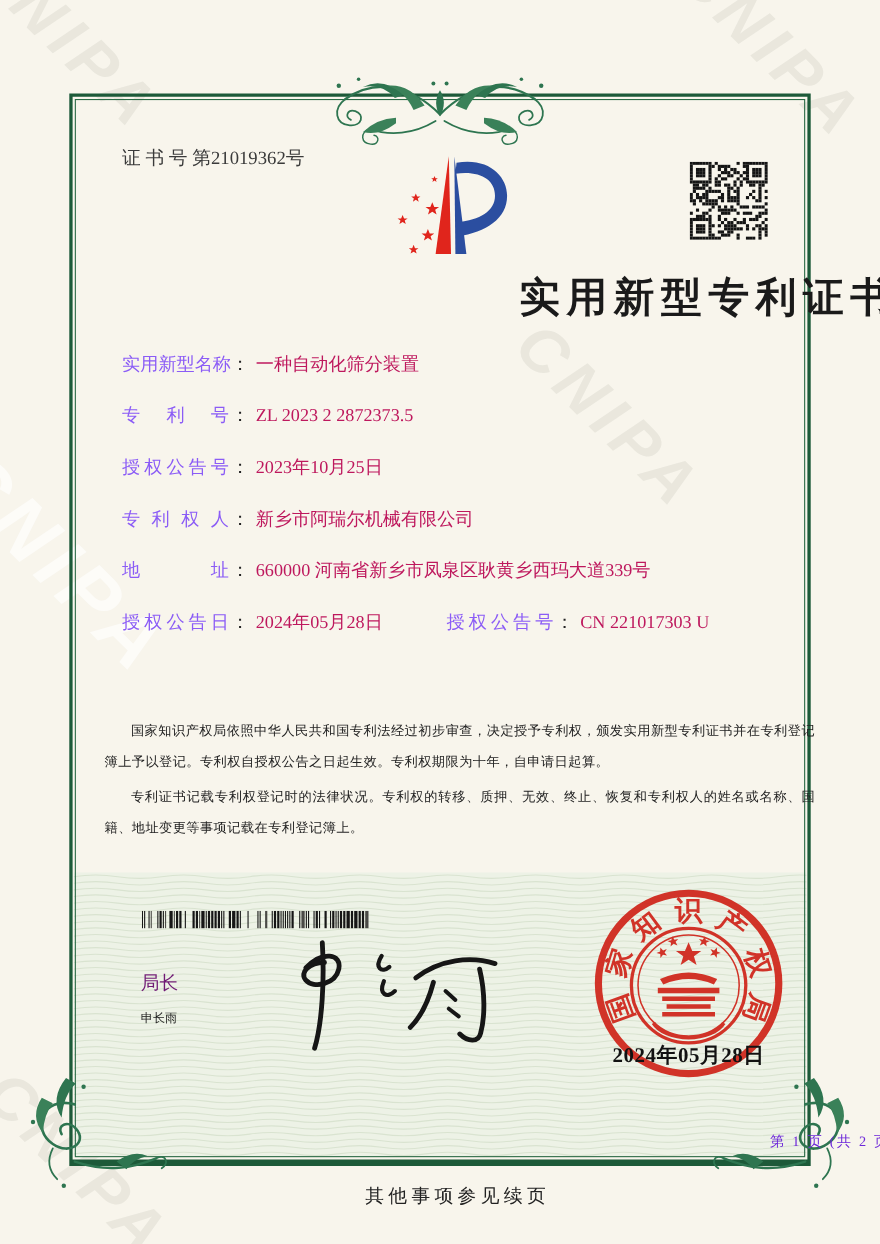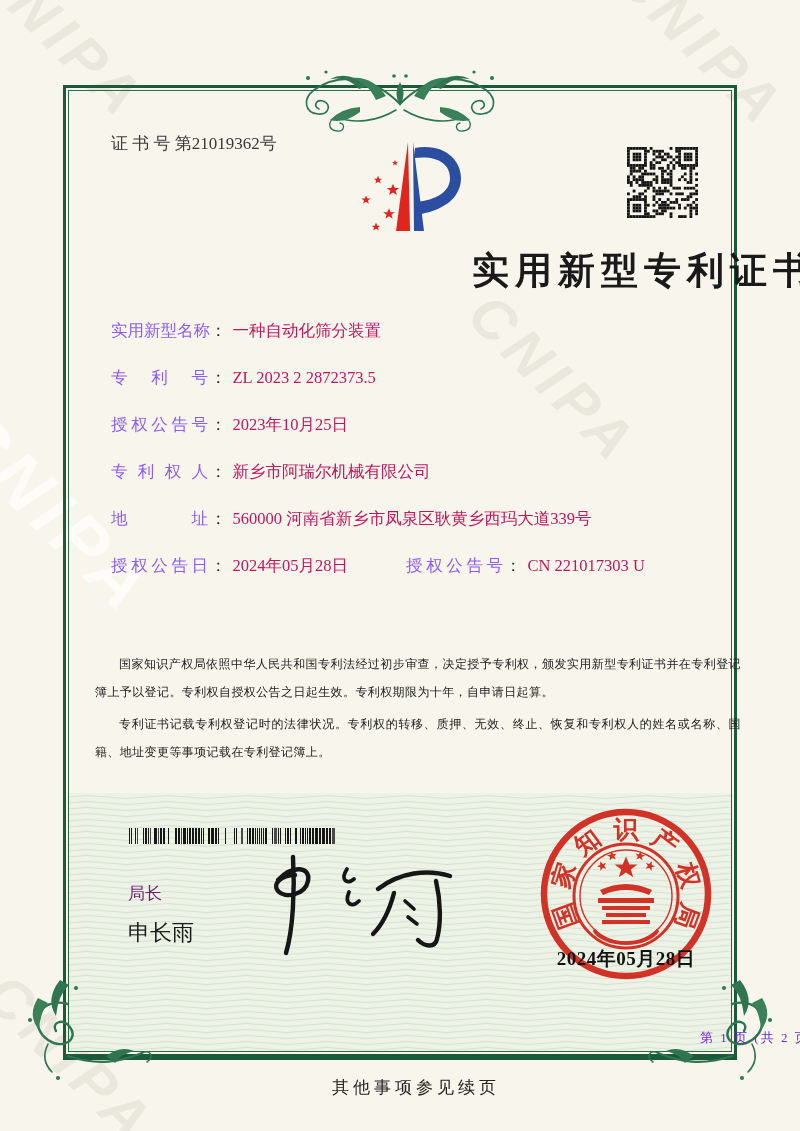--- a/index.html
+++ b/index.html
@@ -52,21 +52,21 @@
   .frow-double{display:flex;}
   .fcell1{width:295px;}
   .paras{
     position:absolute;left:79px;top:650px;width:646px;
     font-size:12px;line-height:28px;letter-spacing:0.4px;color:#222;
     text-align:justify;
   }
   .paras p{margin:0 0 4px 0;text-indent:2em;}
   .barcode{position:absolute;left:113px;top:828px;}
   .signer-title{position:absolute;left:112px;top:882px;font-size:17px;font-family:"Liberation Sans",sans-serif;color:#701a75;}
-  .signer-name{position:absolute;left:112px;top:918px;font-size:22px;font-family:"Liberation Sans",sans-serif;color:#1c1c1c;}
+  .signer-name{position:absolute;left:112px;top:918px;font-size:11px;font-family:"Liberation Sans",sans-serif;color:#1c1c1c;}
   .signature{position:absolute;left:232px;top:850px;}
   .seal{position:absolute;left:516px;top:806px;}
   .seal-date{
     position:absolute;left:516px;top:946px;width:188px;text-align:center;
     font-size:19px;font-weight:bold;color:#121212;letter-spacing:0.5px;
   }
   .page-info{
     position:absolute;left:0;top:1029px;width:800px;text-align:right;
     font-size:13px;color:#6d28d9;letter-spacing:2px;
   }
@@ -529,21 +529,21 @@
     <div class="frow">
       <span class="flabel">专利号</span><span class="fcolon">：</span><span class="fvalue">ZL 2023 2 2872373.5</span>
     </div>
     <div class="frow">
       <span class="flabel">授权公告号</span><span class="fcolon">：</span><span class="fvalue">2023年10月25日</span>
     </div>
     <div class="frow">
       <span class="flabel">专利权人</span><span class="fcolon">：</span><span class="fvalue">新乡市阿瑞尔机械有限公司</span>
     </div>
     <div class="frow">
-      <span class="flabel">地址</span><span class="fcolon">：</span><span class="fvalue">560000 河南省新乡市凤泉区耿黄乡西玛大道339号</span>
+      <span class="flabel">地址</span><span class="fcolon">：</span><span class="fvalue">660000 河南省新乡市凤泉区耿黄乡西玛大道339号</span>
     </div>
     <div class="frow frow-double">
       <div class="fcell1">
         <span class="flabel">授权公告日</span><span class="fcolon">：</span><span class="fvalue">2024年05月28日</span>
       </div>
       <div>
         <span class="flabel">授权公告号</span><span class="fcolon">：</span><span class="fvalue">CN 221017303 U</span>
       </div>
     </div>
   </div>

